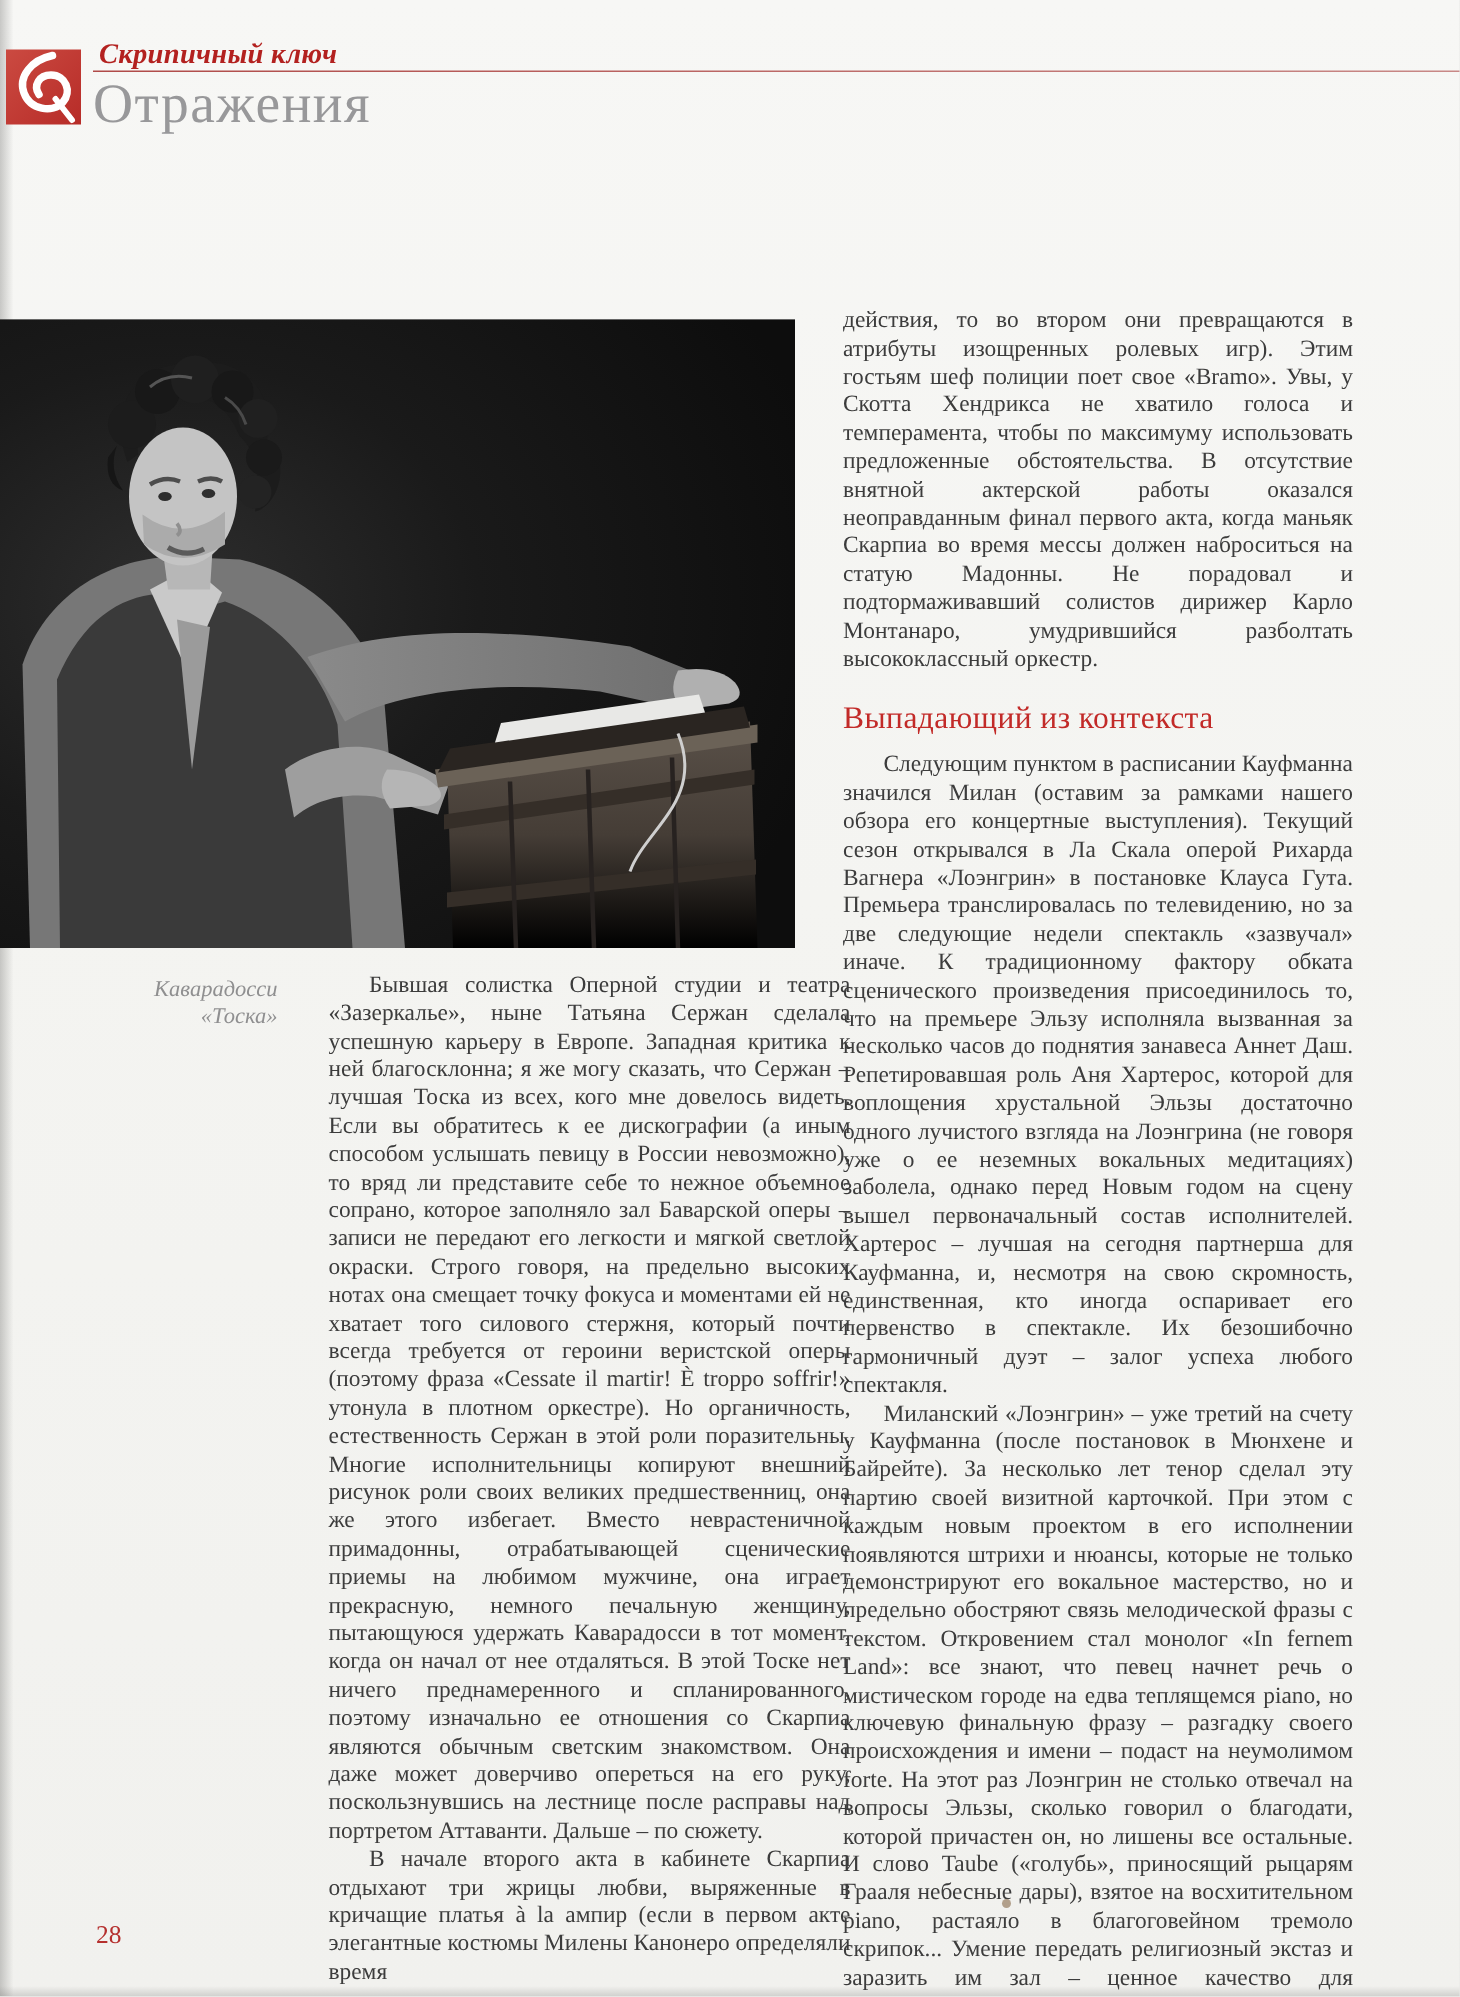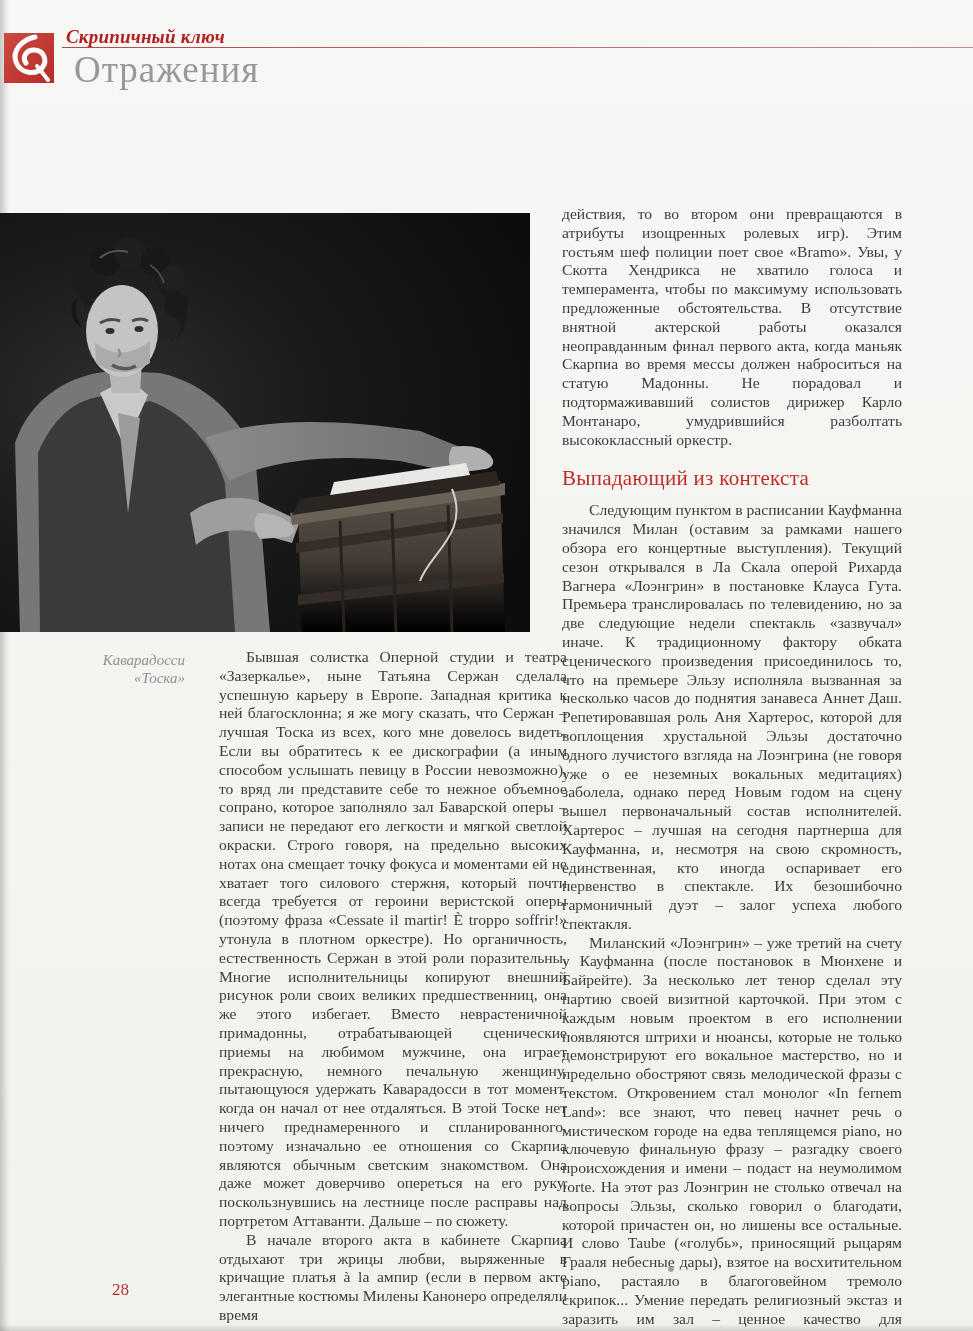--- a/index.html
+++ b/index.html
@@ -21,21 +21,21 @@
     background:linear-gradient(270deg,rgba(120,120,118,.14),rgba(120,120,118,0));}
 
   
   .logo{position:absolute;left:4px;top:33px;width:50px;height:50px;
     background:linear-gradient(135deg,#cb4a41,#b72c28);}
   .logo svg{display:block;width:50px;height:50px;}
   .rubric{position:absolute;left:66px;top:26px;
     font-style:italic;font-weight:bold;font-size:19px;color:#b3211f;letter-spacing:.2px;}
   .rule{position:absolute;left:62px;top:47px;right:0;height:1px;
     background:linear-gradient(90deg,#b04a48,#c98b89);}
-  .section-title{position:absolute;left:74px;top:48px;
+  .section-title{position:absolute;left:62px;top:48px;
     font-size:37px;color:#98989a;letter-spacing:1px;}
 
   
   .photo{position:absolute;left:0;top:213px;width:530px;height:419px;background:#111;}
   .photo svg{display:block;width:530px;height:419px;}
 
   
   .caption{position:absolute;left:80px;top:651px;width:105px;
     text-align:right;font-style:italic;font-size:15px;line-height:18px;color:#8f8f90;}
 
@@ -43,21 +43,21 @@
   .col{position:absolute;text-align:justify;font-size:15.6px;line-height:18.8px;
     color:#3c3c3c;}
   .col-left{left:219px;top:648px;width:348px;}
   .col-right{left:562px;top:205px;width:340px;}
   .col p{margin:0;text-indent:27px;}
   .col p.no-indent{text-indent:0;}
   .subhead{margin:13px 0 7px 0;font-size:21px;line-height:32px;
     color:#c22a28;font-weight:normal;letter-spacing:.3px;}
 
   .page-number{position:absolute;left:64px;top:1280px;
-    font-size:17px;color:#b5302e;margin-left:48px;}
+    font-size:17px;color:#b5302e;}
   .speck{position:absolute;left:668px;top:1266px;width:6px;height:6px;
     border-radius:50%;background:#a18b72;opacity:.8;}
 </style>
 </head>
 <body>
 
 <div class="page">
 
   <div class="edge-left"></div>
   <div class="edge-bottom"></div>

